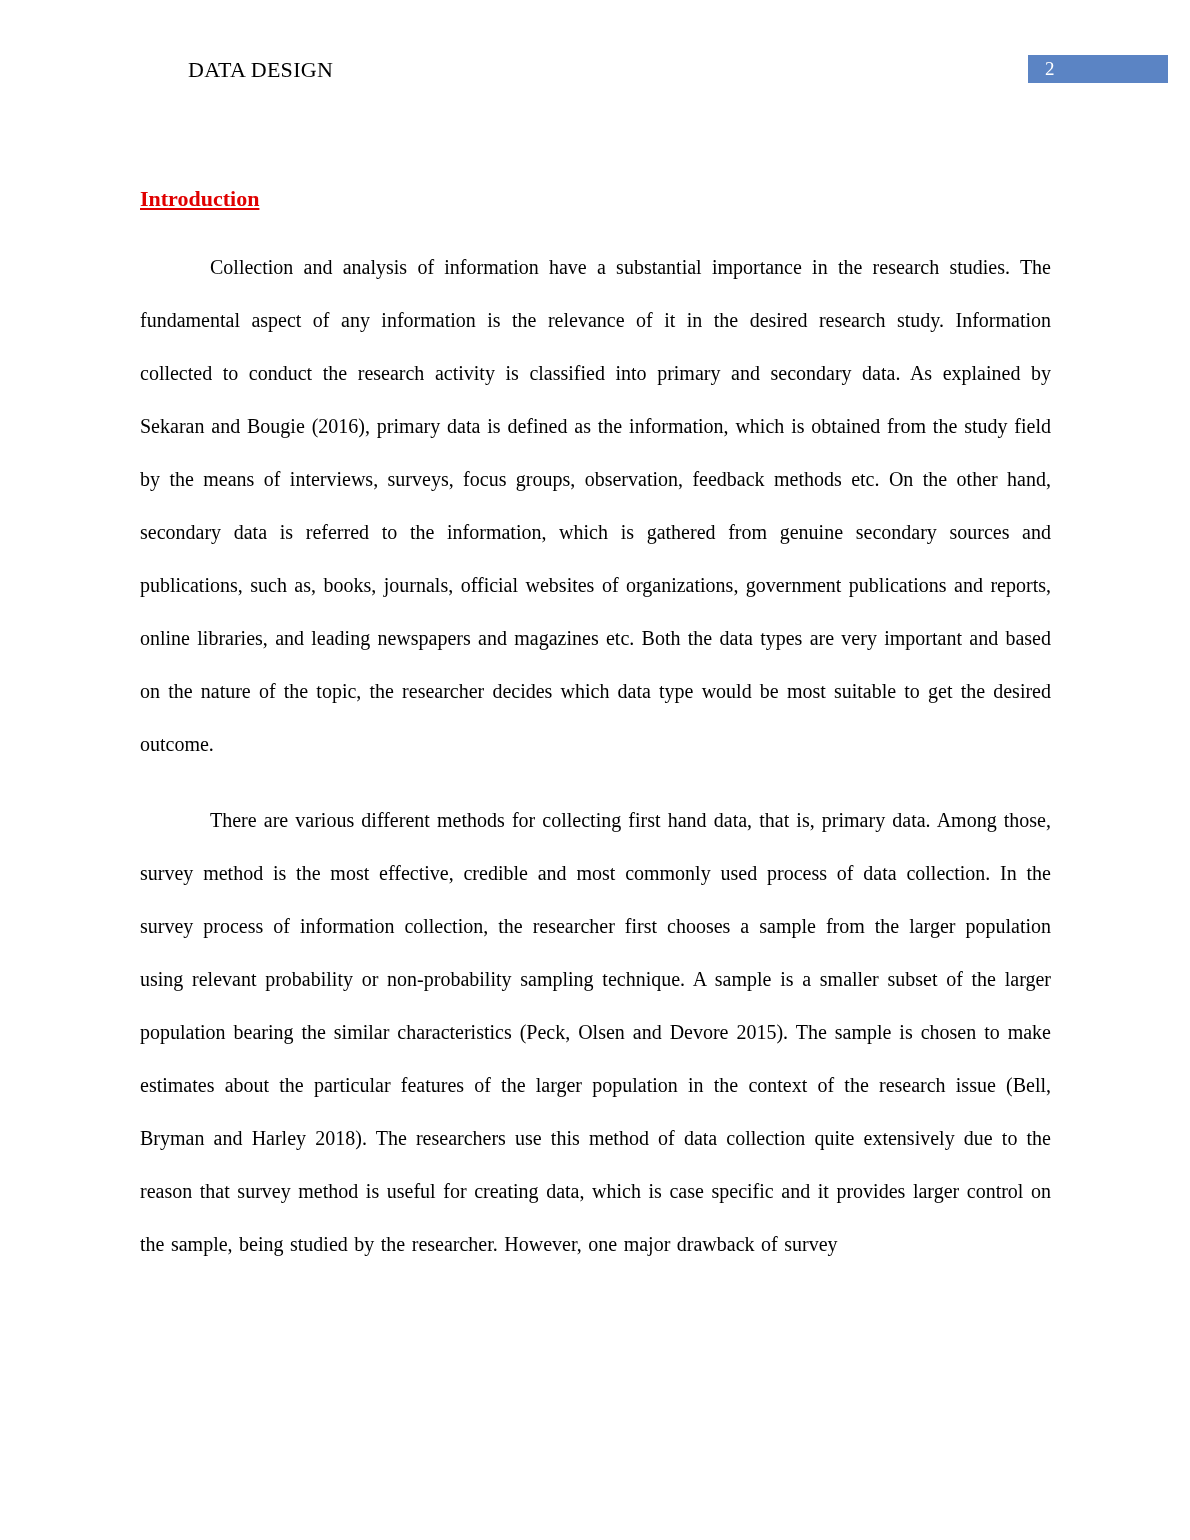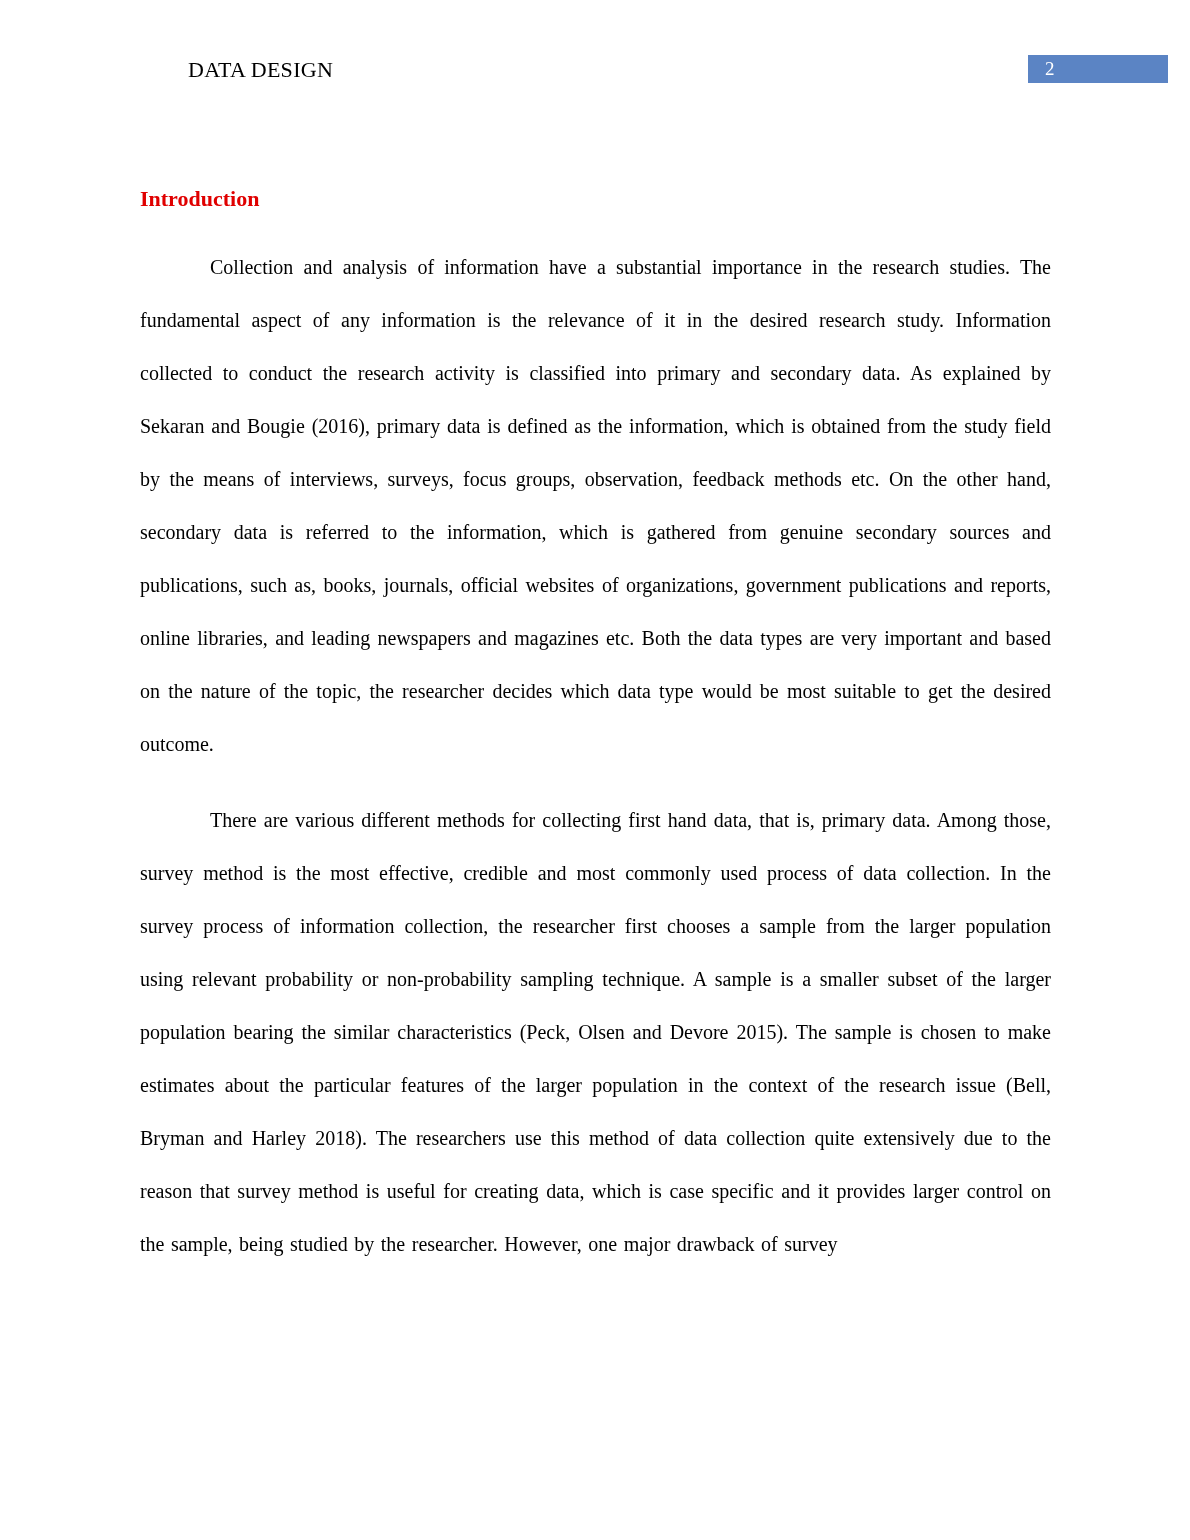--- a/index.html
+++ b/index.html
@@ -52,20 +52,21 @@
     position: absolute;
     left: 140px;
     width: 911px;
     top: 186px;
   }
   .section-heading {
     color: #e00000;
     font-weight: bold;
     font-size: 22px;
     margin: 0 0 29px 0;
+    text-decoration: underline;
   }
   p.body-para {
     font-size: 20px;
     line-height: 53px;
     text-align: justify;
     text-indent: 70px;
     margin: 0 0 23px 0;
     word-spacing: 1.5px;
   }
 </style>

